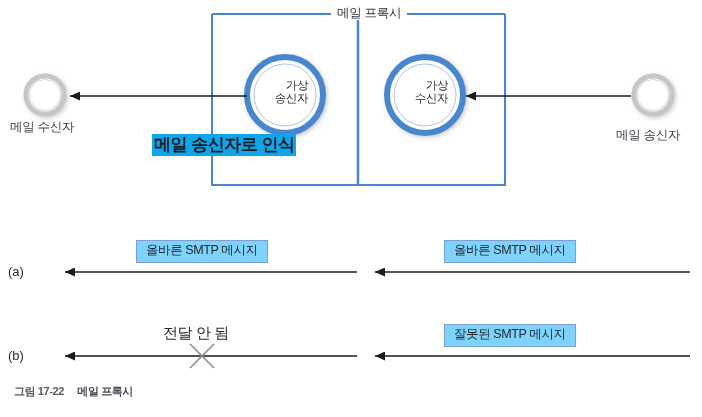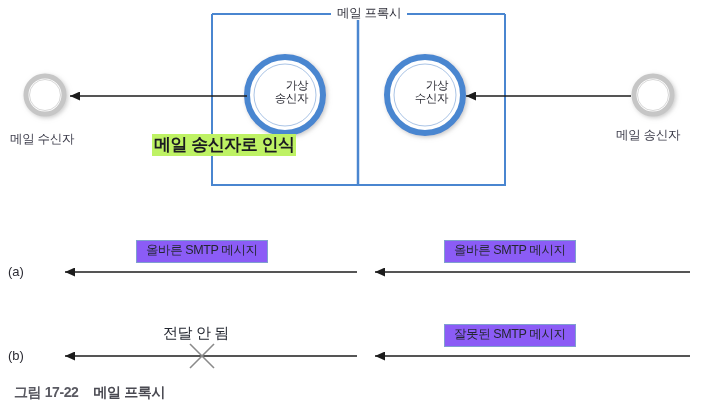--- a/index.html
+++ b/index.html
@@ -44,33 +44,33 @@
     font-size: 11.5px;
     color: #2a2a33;
     text-align: right;
     letter-spacing: -0.4px;
   }
   .zone-label {
     font-size: 17px;
     font-weight: bold;
     color: #1b1b22;
     letter-spacing: -0.5px;
-    background: #bef264;
+    background: #0ea5e9;
     padding: 1px 2px;
   }
   .proxy-title {
     font-size: 12.5px;
     color: #2f2f3a;
     letter-spacing: -0.3px;
     background: #ffffff;
     padding: 0 6px;
   }
   .msg-box {
     position: absolute;
-    background: #8b5cf6;
+    background: #7dd3fc;
     border: 1px solid #7f9fd0;
     font-size: 12.5px;
     color: #232730;
     letter-spacing: -0.4px;
     padding: 3px 9px 4px 9px;
     white-space: nowrap;
     line-height: 1.1;
   }
   .row-tag {
     position: absolute;
@@ -79,21 +79,21 @@
   }
   .drop-note {
     position: absolute;
     font-size: 15px;
     color: #232730;
     letter-spacing: -0.4px;
     white-space: nowrap;
   }
   .caption {
     position: absolute;
-    font-size: 14px;
+    font-size: 11px;
     font-weight: bold;
     color: #4a4a52;
     letter-spacing: -0.4px;
     white-space: nowrap;
   }
   .caption .cap-num { color: #5a5a62; }
 </style>
 </head>
 <body>
 
@@ -151,21 +151,21 @@
     <line x1="690" y1="356" x2="375" y2="356" stroke="#1c1c1c" stroke-width="1.3" marker-end="url(#arrowLeft)"></line>
 
     <g stroke="#8a8a8a" stroke-width="1.6">
       <line x1="190" y1="344" x2="214" y2="368"></line>
       <line x1="214" y1="344" x2="190" y2="368"></line>
     </g>
   </svg>
 
   <div class="lbl proxy-title" style="left:331px; top:6px;">메일 프록시</div>
 
-  <div class="lbl endpoint-label" style="left:10px; top:132px;">메일 수신자</div>
+  <div class="lbl endpoint-label" style="left:10px; top:120px;">메일 수신자</div>
 
   <div class="lbl endpoint-label" style="left:616px; top:128px;">메일 송신자</div>
 
   <div class="lbl circle-text" style="left:262px; top:79px; width:46px;">
     <div>가상</div>
     <div>송신자</div>
   </div>
 
   <div class="lbl circle-text" style="left:402px; top:79px; width:46px;">
     <div>가상</div>

